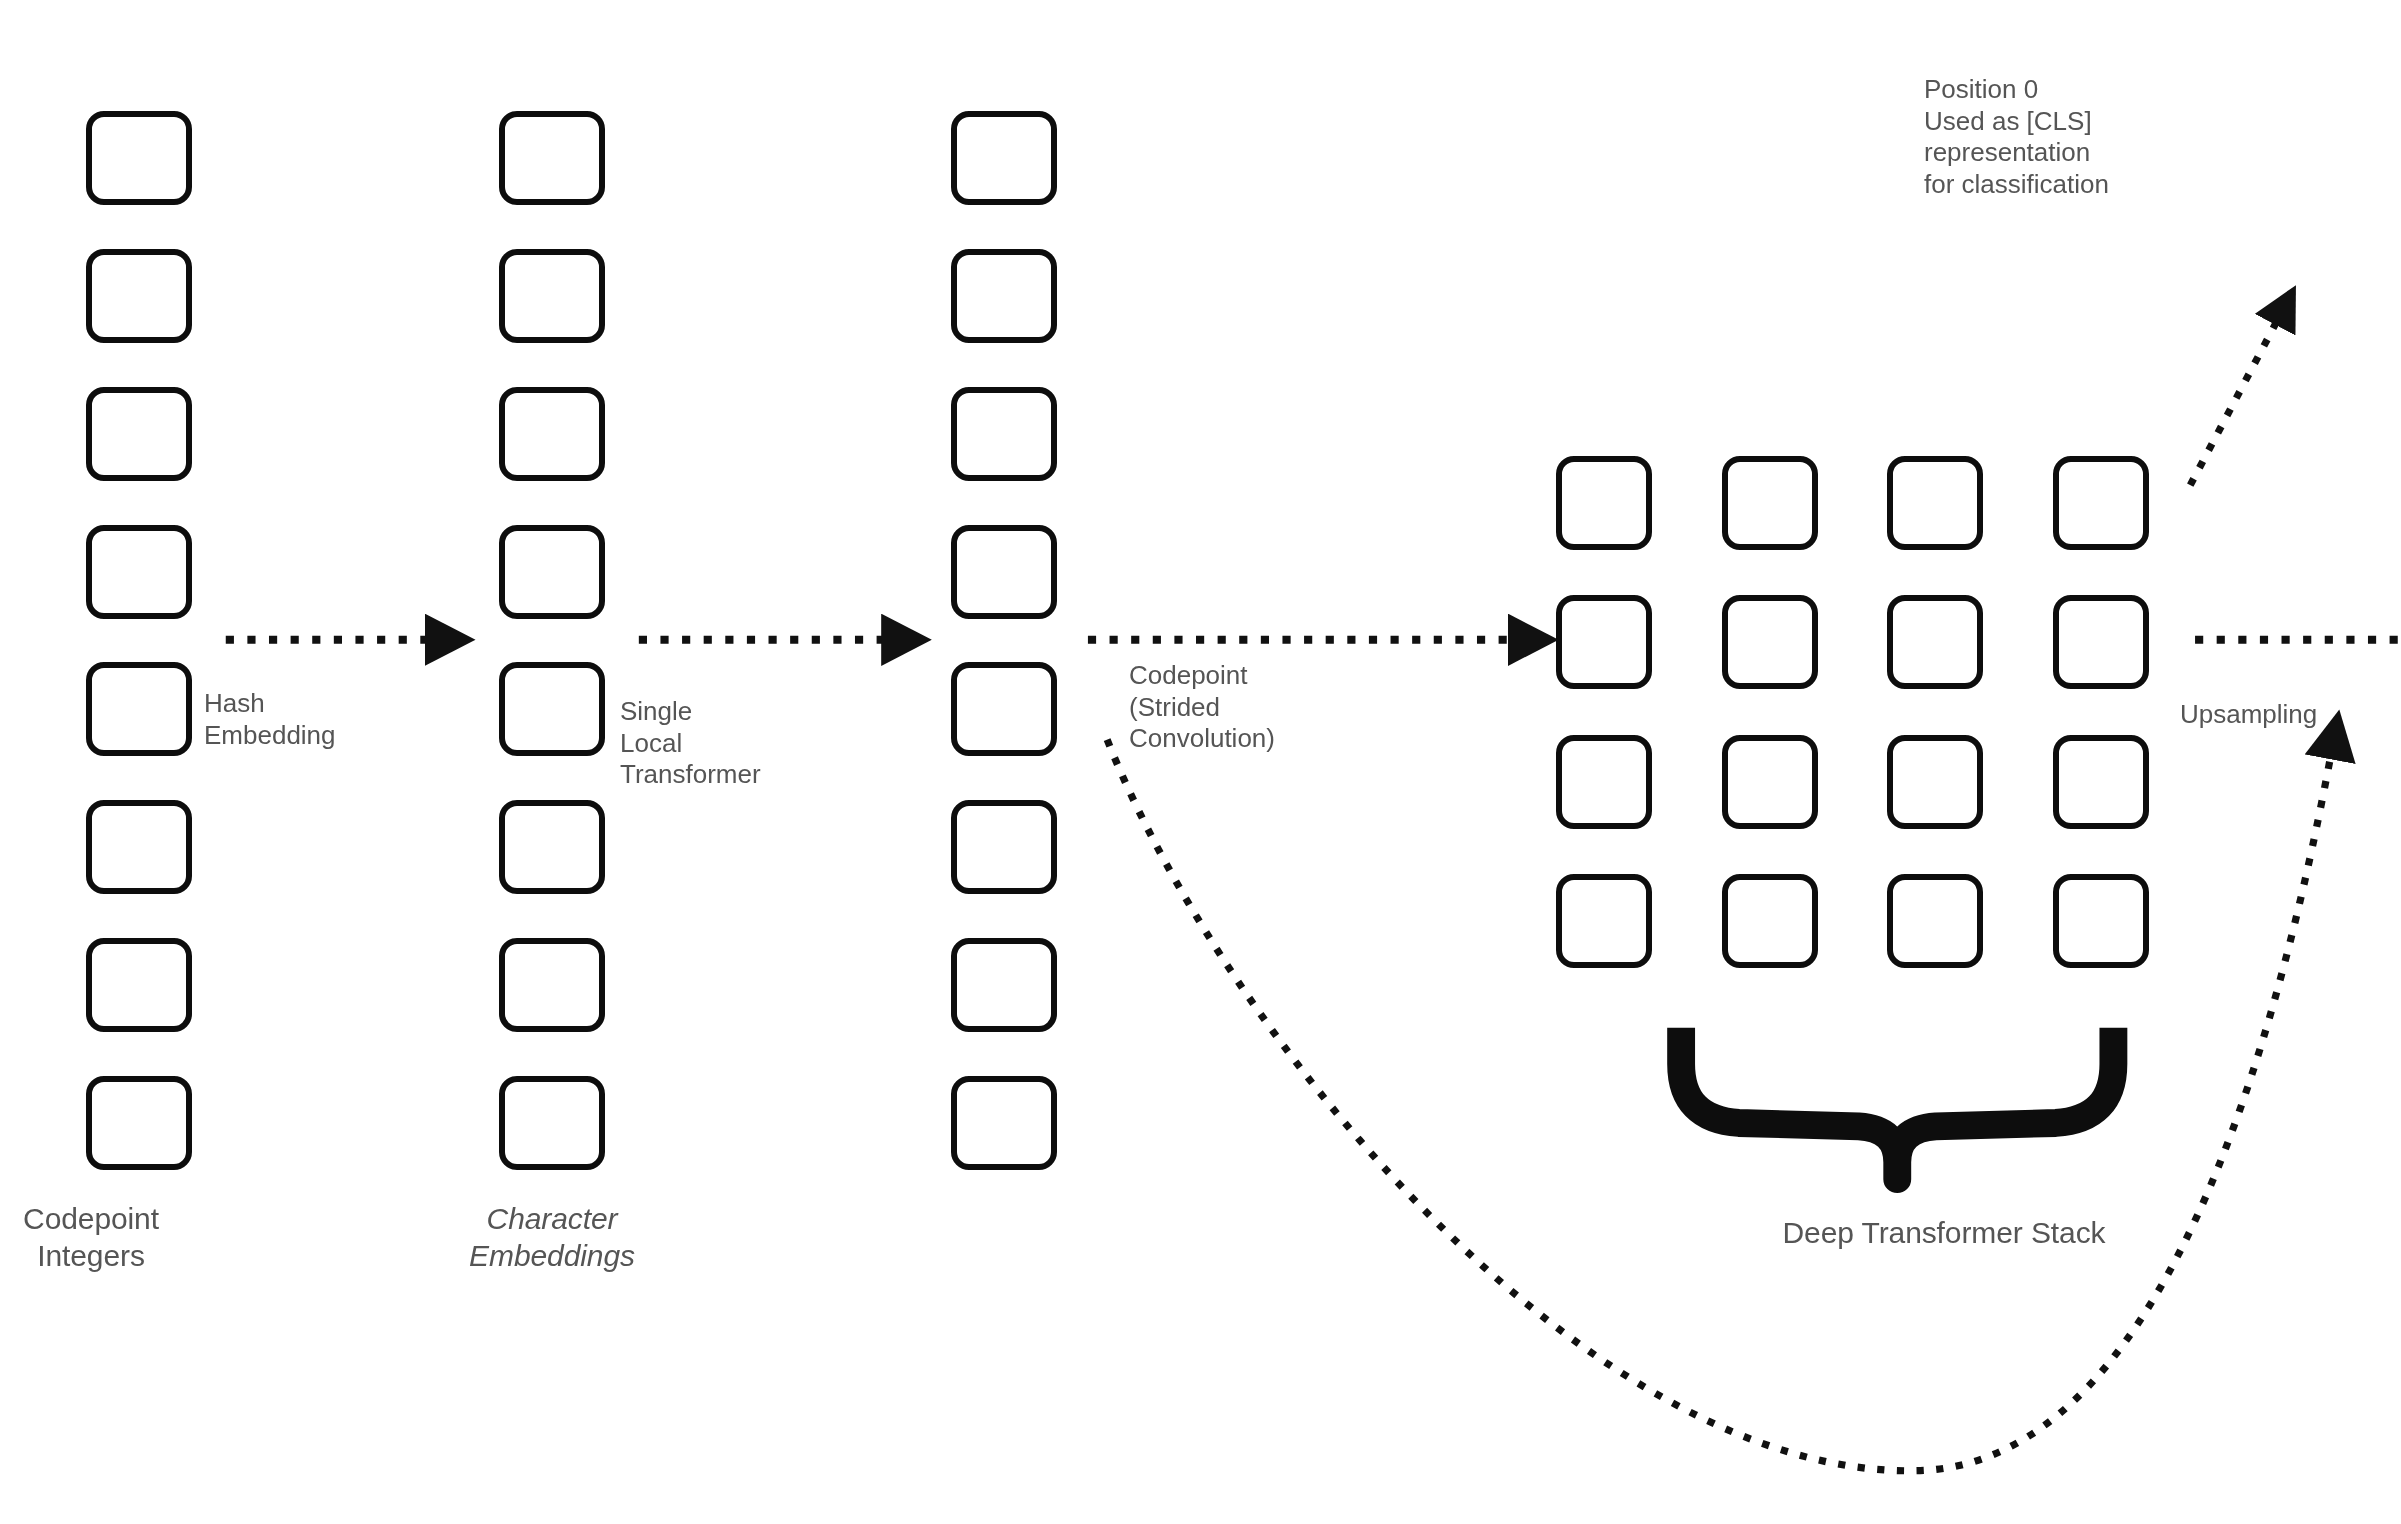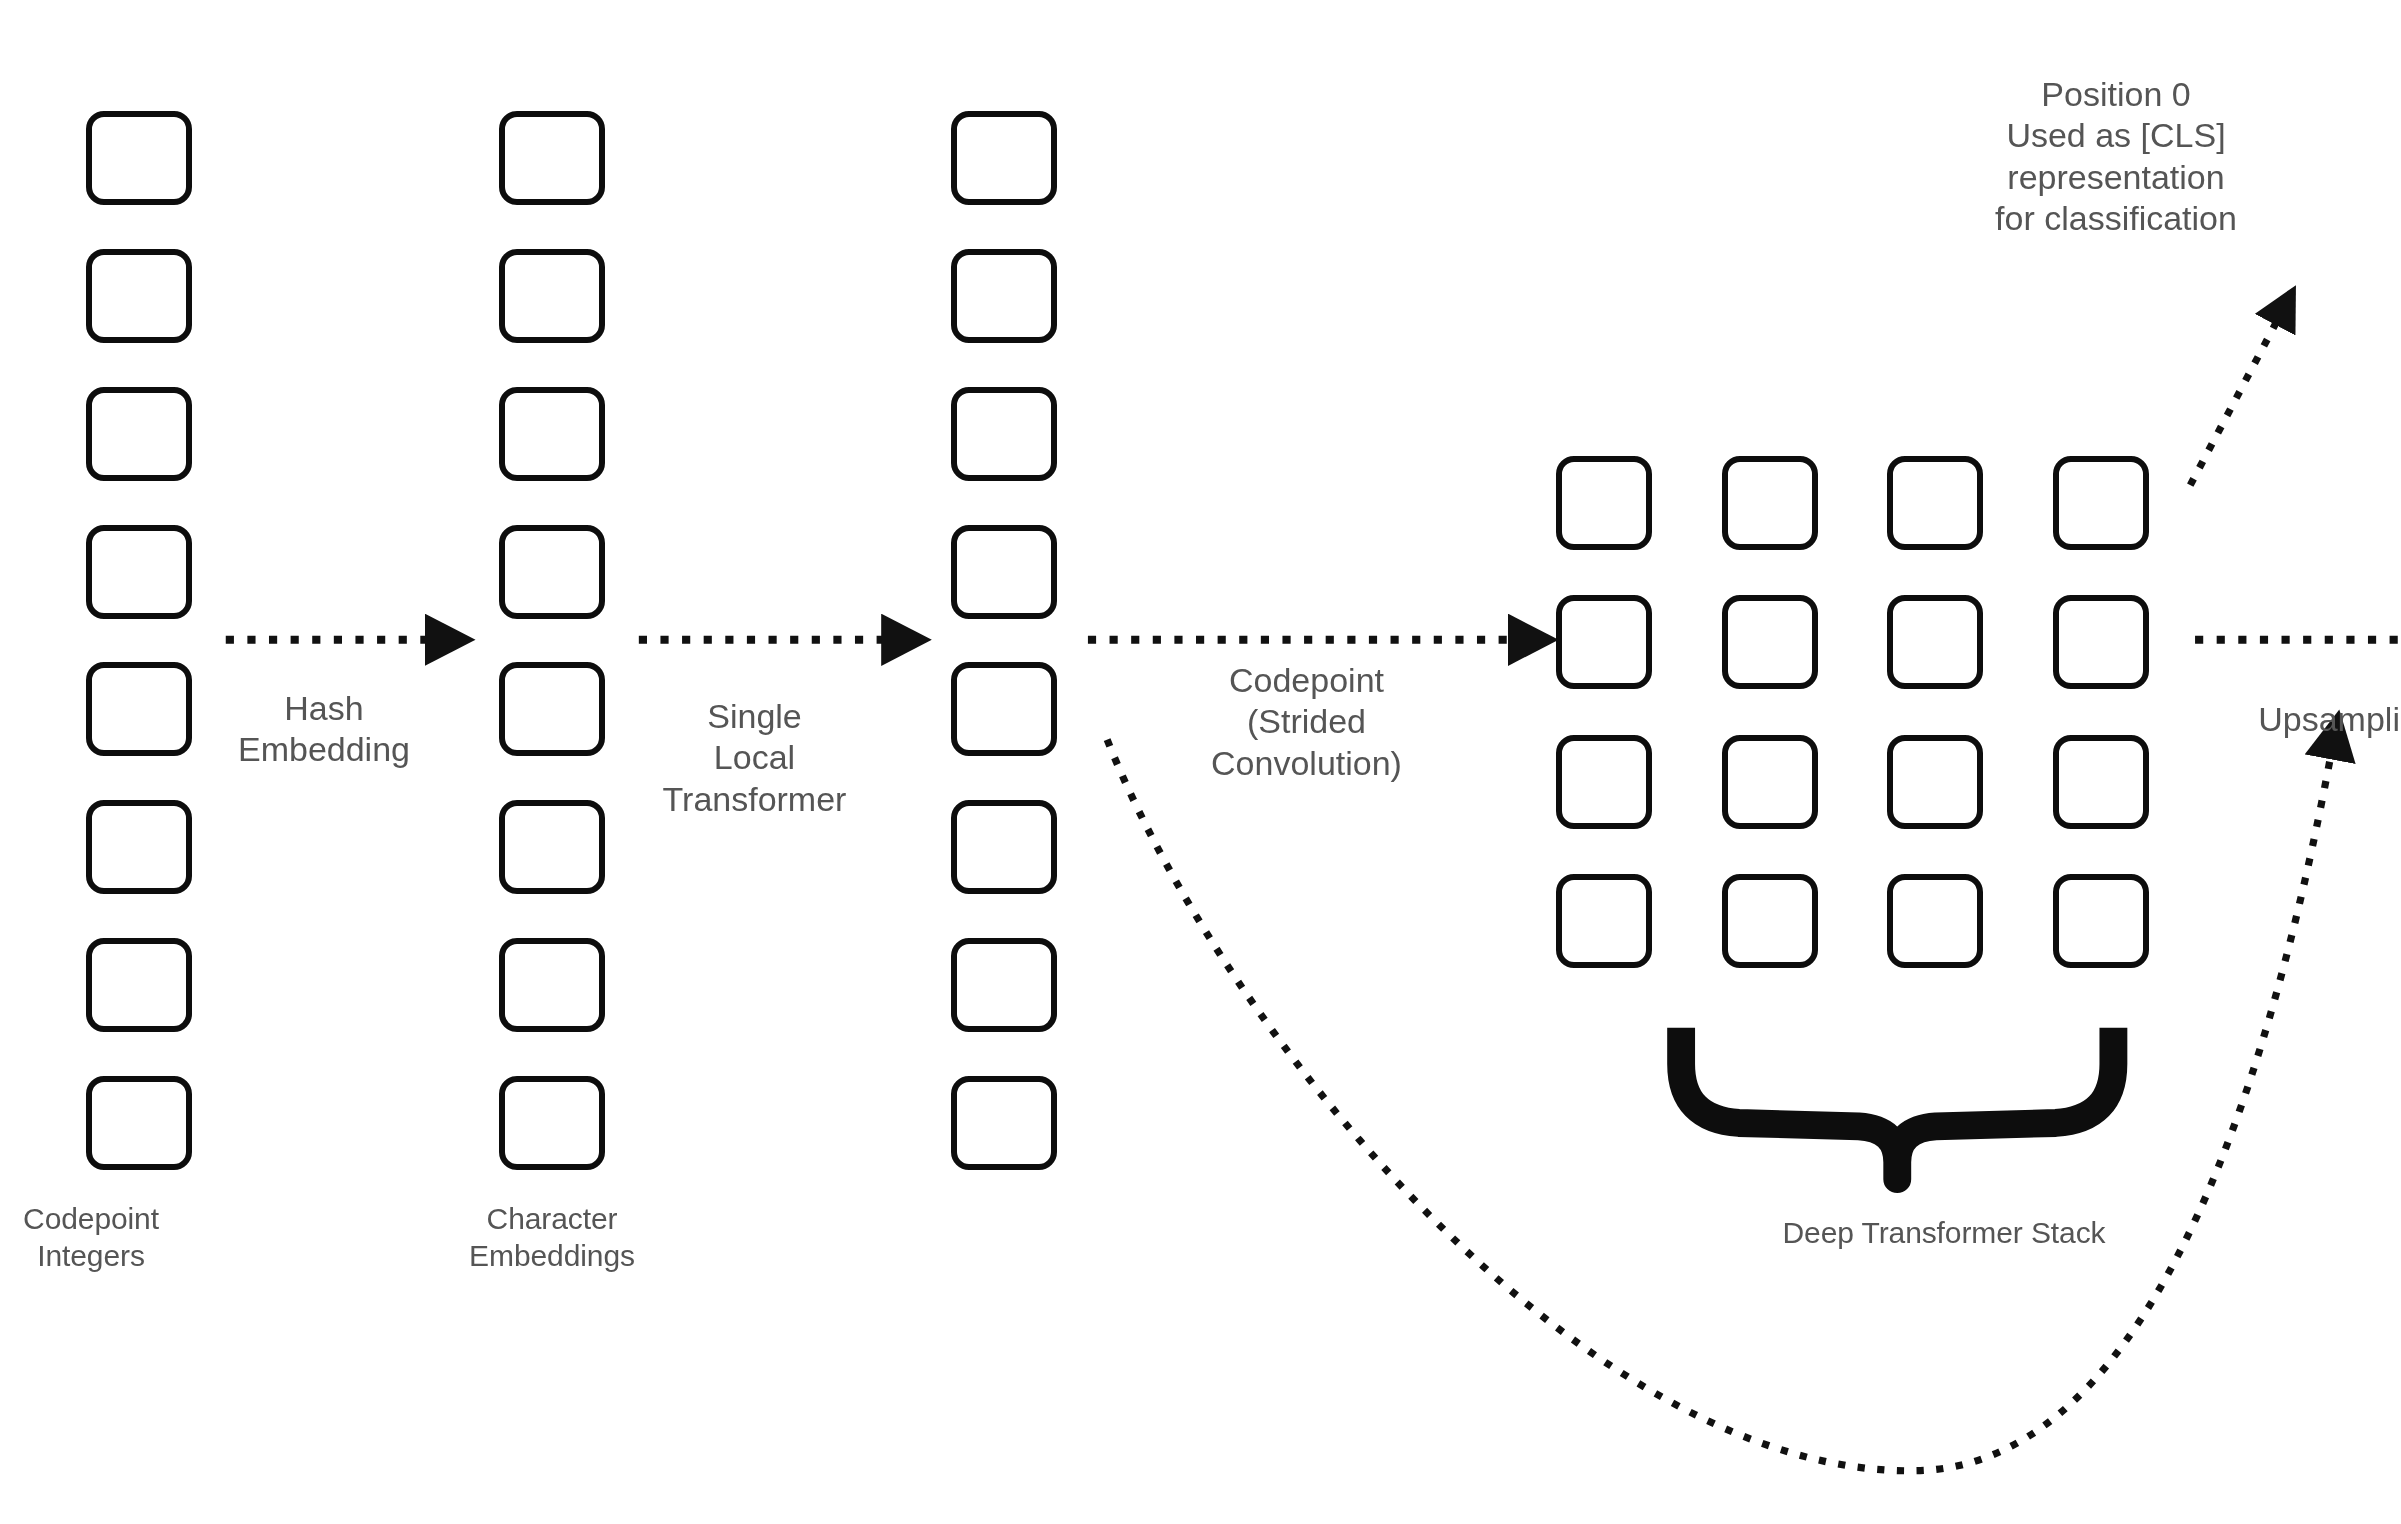--- a/index.html
+++ b/index.html
@@ -24,24 +24,24 @@
     position:absolute;
     text-align:center;
     line-height:1.22;
     color:#555555;
     font-size:30px;
     white-space:pre-line;
     letter-spacing:-0.1px;
   }
   .arrowlbl{
     position:absolute;
-    text-align:center;
+    text-align:left;
     line-height:1.22;
     color:#555555;
-    font-size:34px;
+    font-size:26px;
     white-space:pre-line;
   }
 </style>
 </head>
 <body>
 
 <div id="stage">
 
   <svg class="layer" viewBox="0 0 6885 3175">
     <defs>
@@ -113,21 +113,21 @@
   <div class="colwrap" style="left:499px;top:111px;width:106px;height:1061px;">
     <div class="cell" style="left:0;top:0px;width:106px;height:94px;"></div>
     <div class="cell" style="left:0;top:138px;width:106px;height:94px;"></div>
     <div class="cell" style="left:0;top:276px;width:106px;height:94px;"></div>
     <div class="cell" style="left:0;top:414px;width:106px;height:94px;"></div>
     <div class="cell" style="left:0;top:551px;width:106px;height:94px;"></div>
     <div class="cell" style="left:0;top:689px;width:106px;height:94px;"></div>
     <div class="cell" style="left:0;top:827px;width:106px;height:94px;"></div>
     <div class="cell" style="left:0;top:965px;width:106px;height:94px;"></div>
   </div>
-  <div class="lbl" style="left:408px;top:1201px;width:288px;">Character
+  <div class="lbl" style="left:408px;top:1201px;width:288px;font-style:italic;">Character
 Embeddings</div>
 
   <div class="colwrap" style="left:951px;top:111px;width:106px;height:1061px;">
     <div class="cell" style="left:0;top:0px;width:106px;height:94px;"></div>
     <div class="cell" style="left:0;top:138px;width:106px;height:94px;"></div>
     <div class="cell" style="left:0;top:276px;width:106px;height:94px;"></div>
     <div class="cell" style="left:0;top:414px;width:106px;height:94px;"></div>
     <div class="cell" style="left:0;top:551px;width:106px;height:94px;"></div>
     <div class="cell" style="left:0;top:689px;width:106px;height:94px;"></div>
     <div class="cell" style="left:0;top:827px;width:106px;height:94px;"></div>

